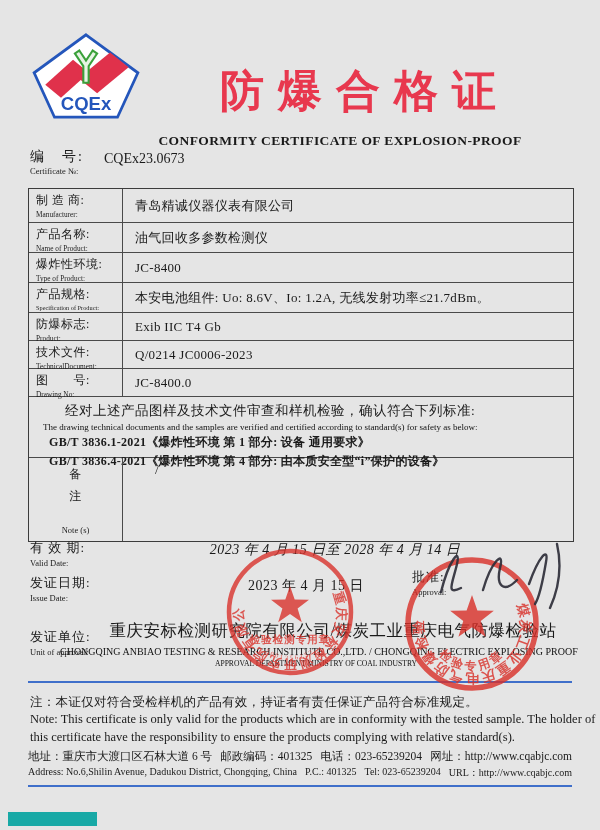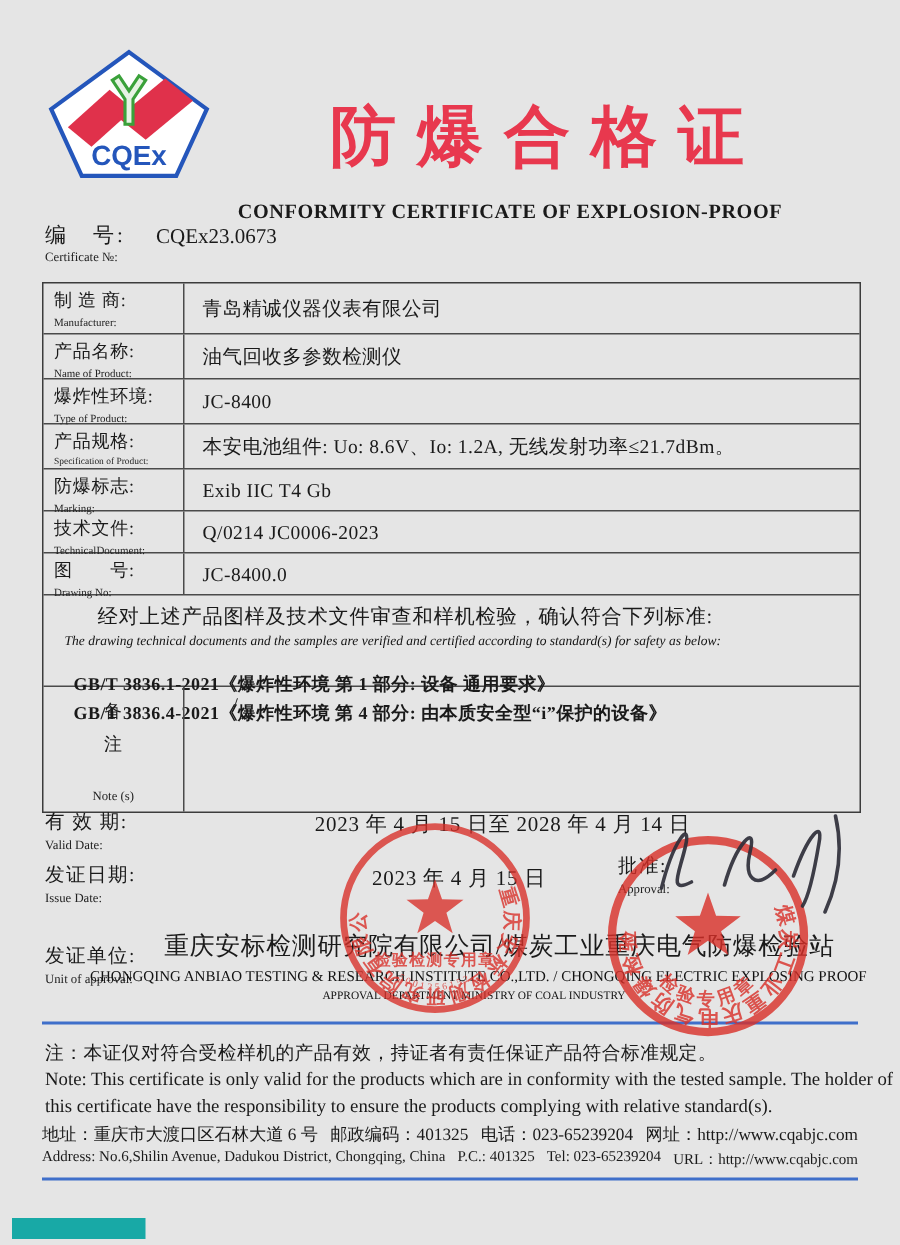--- a/index.html
+++ b/index.html
@@ -21,33 +21,33 @@
   
   .cert-table{position:absolute;left:28px;top:188px;width:544px;border:1.3px solid #3c3c3c;}
   .trow{display:flex;border-top:1px solid #4a4a4a;}
   .trow:first-child{border-top:none;}
   .tlabel{width:94px;border-right:1px solid #4a4a4a;padding:3px 2px 2px 7px;box-sizing:border-box;}
   .tlabel .zh{font-size:12px;letter-spacing:.5px;white-space:nowrap;}
   .tlabel .en{font-size:7.3px;color:#222;margin-top:1px;white-space:nowrap;}
   .tvalue{flex:1;display:flex;align-items:center;padding-left:12px;font-size:13px;letter-spacing:.3px;}
   .std-cell{padding:5px 8px 4px 12px;}
   .std-zh{font-size:13.5px;letter-spacing:.5px;text-indent:24px;}
-  .std-en{font-size:9px;margin:2px 0 16px 2px;color:#111;font-style:italic;}
+  .std-en{font-size:9px;margin:2px 0 2px 2px;color:#111;}
   .std-item{font-size:12px;font-weight:bold;margin:2px 0 0 8px;letter-spacing:.3px;}
   .note-label{display:flex;flex-direction:column;align-items:center;justify-content:space-between;
               padding:8px 2px 6px 2px;}
   .note-label .zh{font-size:12px;}
   .note-label .en{font-size:8.5px;margin-top:15px;}
   .note-value{flex:1;padding:4px 0 0 32px;font-size:13px;align-items:flex-start;display:flex;}
 
   
   .lab-zh{font-size:13px;letter-spacing:1px;white-space:nowrap;}
   .lab-en{font-size:8.5px;color:#222;margin-top:1px;white-space:nowrap;}
   .valid-block{left:30px;top:539px;}
-  .valid-value{left:170px;top:541px;width:330px;text-align:center;font-size:14px;letter-spacing:.5px;}
+  .valid-value{left:170px;top:541px;width:330px;text-align:center;font-size:14px;letter-spacing:.5px;font-style:italic;}
   .issue-block{left:30px;top:574px;}
   .issue-value{left:248px;top:577px;font-size:14px;letter-spacing:.5px;}
   .approval-block{left:412px;top:568px;}
   .issuer-block{left:30px;top:628px;}
   .issuer-zh{left:92px;top:620px;width:482px;text-align:center;font-size:16.5px;letter-spacing:.5px;white-space:nowrap;}
   .issuer-en1{left:60px;top:646px;width:512px;text-align:right;font-size:10px;color:#111;white-space:nowrap;}
   .issuer-en2{left:60px;top:659px;width:512px;text-align:center;font-size:7.6px;color:#111;font-family:Liberation Serif, serif;}
 
   .blue-rule{position:absolute;left:28px;width:544px;height:2px;background:#3f6fca;}
   .rule1{top:681px;}
@@ -109,21 +109,21 @@
     <div class="trow" style="height:29px">
       <div class="tlabel">
         <div class="zh">产品规格:</div>
         <div class="en" style="font-size:6.3px">Specification of Product:</div>
       </div>
       <div class="tvalue">本安电池组件: Uo: 8.6V、Io: 1.2A, 无线发射功率≤21.7dBm。</div>
     </div>
     <div class="trow" style="height:27px">
       <div class="tlabel">
         <div class="zh">防爆标志:</div>
-        <div class="en">Marking:</div>
+        <div class="en">Product:</div>
       </div>
       <div class="tvalue">Exib IIC T4 Gb</div>
     </div>
     <div class="trow" style="height:27px">
       <div class="tlabel">
         <div class="zh">技术文件:</div>
         <div class="en">TechnicalDocument:</div>
       </div>
       <div class="tvalue">Q/0214 JC0006-2023</div>
     </div>

